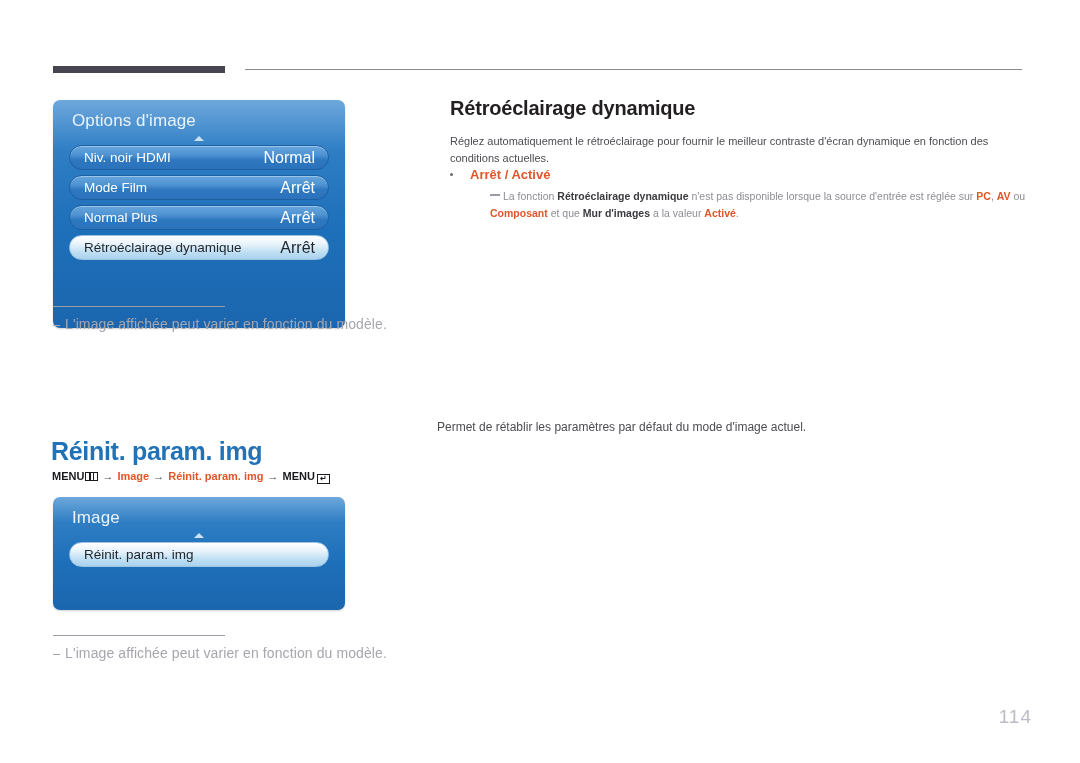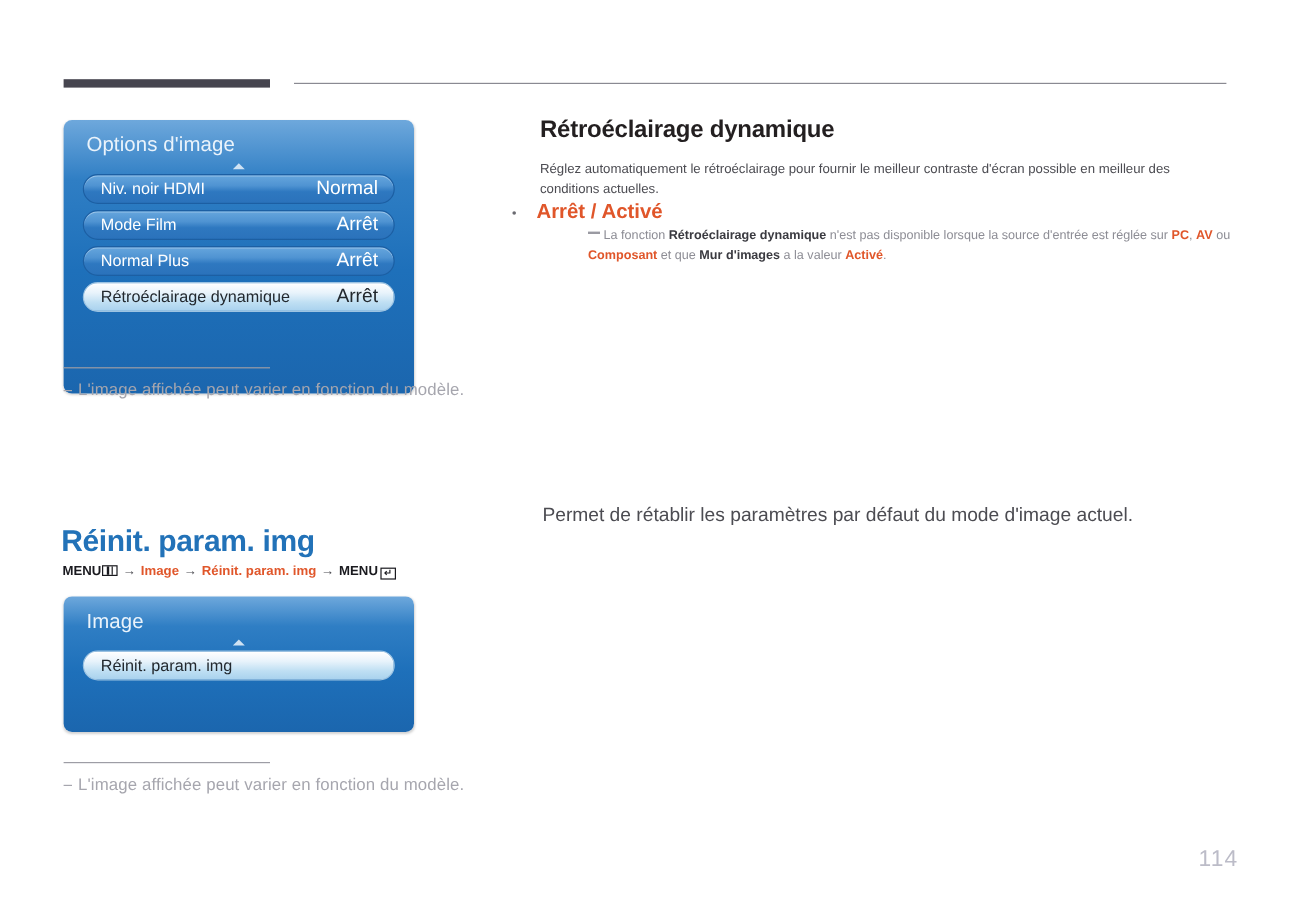--- a/index.html
+++ b/index.html
@@ -117,23 +117,23 @@
     position: absolute;
     left: 450px;
     top: 133px;
     width: 552px;
     font-size: 11px;
     line-height: 1.55;
     color: #4c4c52;
   }
   .bullet-row {
     position: absolute;
-    left: 427px;
+    left: 450px;
     top: 167px;
-    font-size: 17px;
+    font-size: 13px;
     color: #e0562a;
     font-weight: bold;
   }
   .bullet-row .dot {
     display: inline-block;
     width: 3px; height: 3px;
     background: #6a6a70;
     border-radius: 50%;
     vertical-align: 3px;
     margin-right: 17px;
@@ -153,24 +153,24 @@
     width: 10px;
     border-top: 2px solid #9a9aa2;
     vertical-align: 4px;
     margin-right: 3px;
   }
   .note b { color: #3a3a40; }
   .note .hl { color: #e0562a; font-weight: bold; }
 
   .sec-body2 {
     position: absolute;
-    left: 452px;
+    left: 437px;
     top: 418px;
     width: 552px;
-    font-size: 16px;
+    font-size: 12px;
     line-height: 1.55;
     color: #4c4c52;
   }
 
   
   .h2 {
     position: absolute;
     left: 51px;
     top: 416px;
     font-size: 25px;
@@ -259,21 +259,21 @@
       </div>
     </div>
 </div>
 
 <div class="fn-rule" style="left:53px; top:306px; width:172px;"></div>
 <div class="fn-text" style="left:53px; top:316px;">
   <span class="fn-dash"></span><span>L'image affichée peut varier en fonction du modèle.</span>
 </div>
 
 <div class="sec-title">Rétroéclairage dynamique</div>
-<div class="sec-body">Réglez automatiquement le rétroéclairage pour fournir le meilleur contraste d'écran possible en meilleur des conditions actuelles.</div>
+<div class="sec-body">Réglez automatiquement le rétroéclairage pour fournir le meilleur contraste d'écran dynamique en fonction des conditions actuelles.</div>
 <div class="bullet-row">
   <span class="dot"></span><span>Arrêt / Activé</span>
 </div>
 <div class="note">
   <span class="nd"></span><span>La fonction </span><b>Rétroéclairage dynamique</b><span> n'est pas disponible lorsque la source d'entrée est réglée sur </span><span class="hl">PC</span><span>, </span><span class="hl">AV</span><span> ou </span><span class="hl">Composant</span><span> et que </span><b>Mur d'images</b><span> a la valeur </span><span class="hl">Activé</span><span>.</span>
 </div>
 
 <h2 class="h2">Réinit. param. img</h2>
 <div class="crumb">
   <span>MENU</span><span class="ico-menu"></span><span class="arw">→</span><span class="org">Image</span><span class="arw">→</span><span class="org">Réinit. param. img</span><span class="arw">→</span><span>MENU</span><span class="ico-enter">↵</span>

